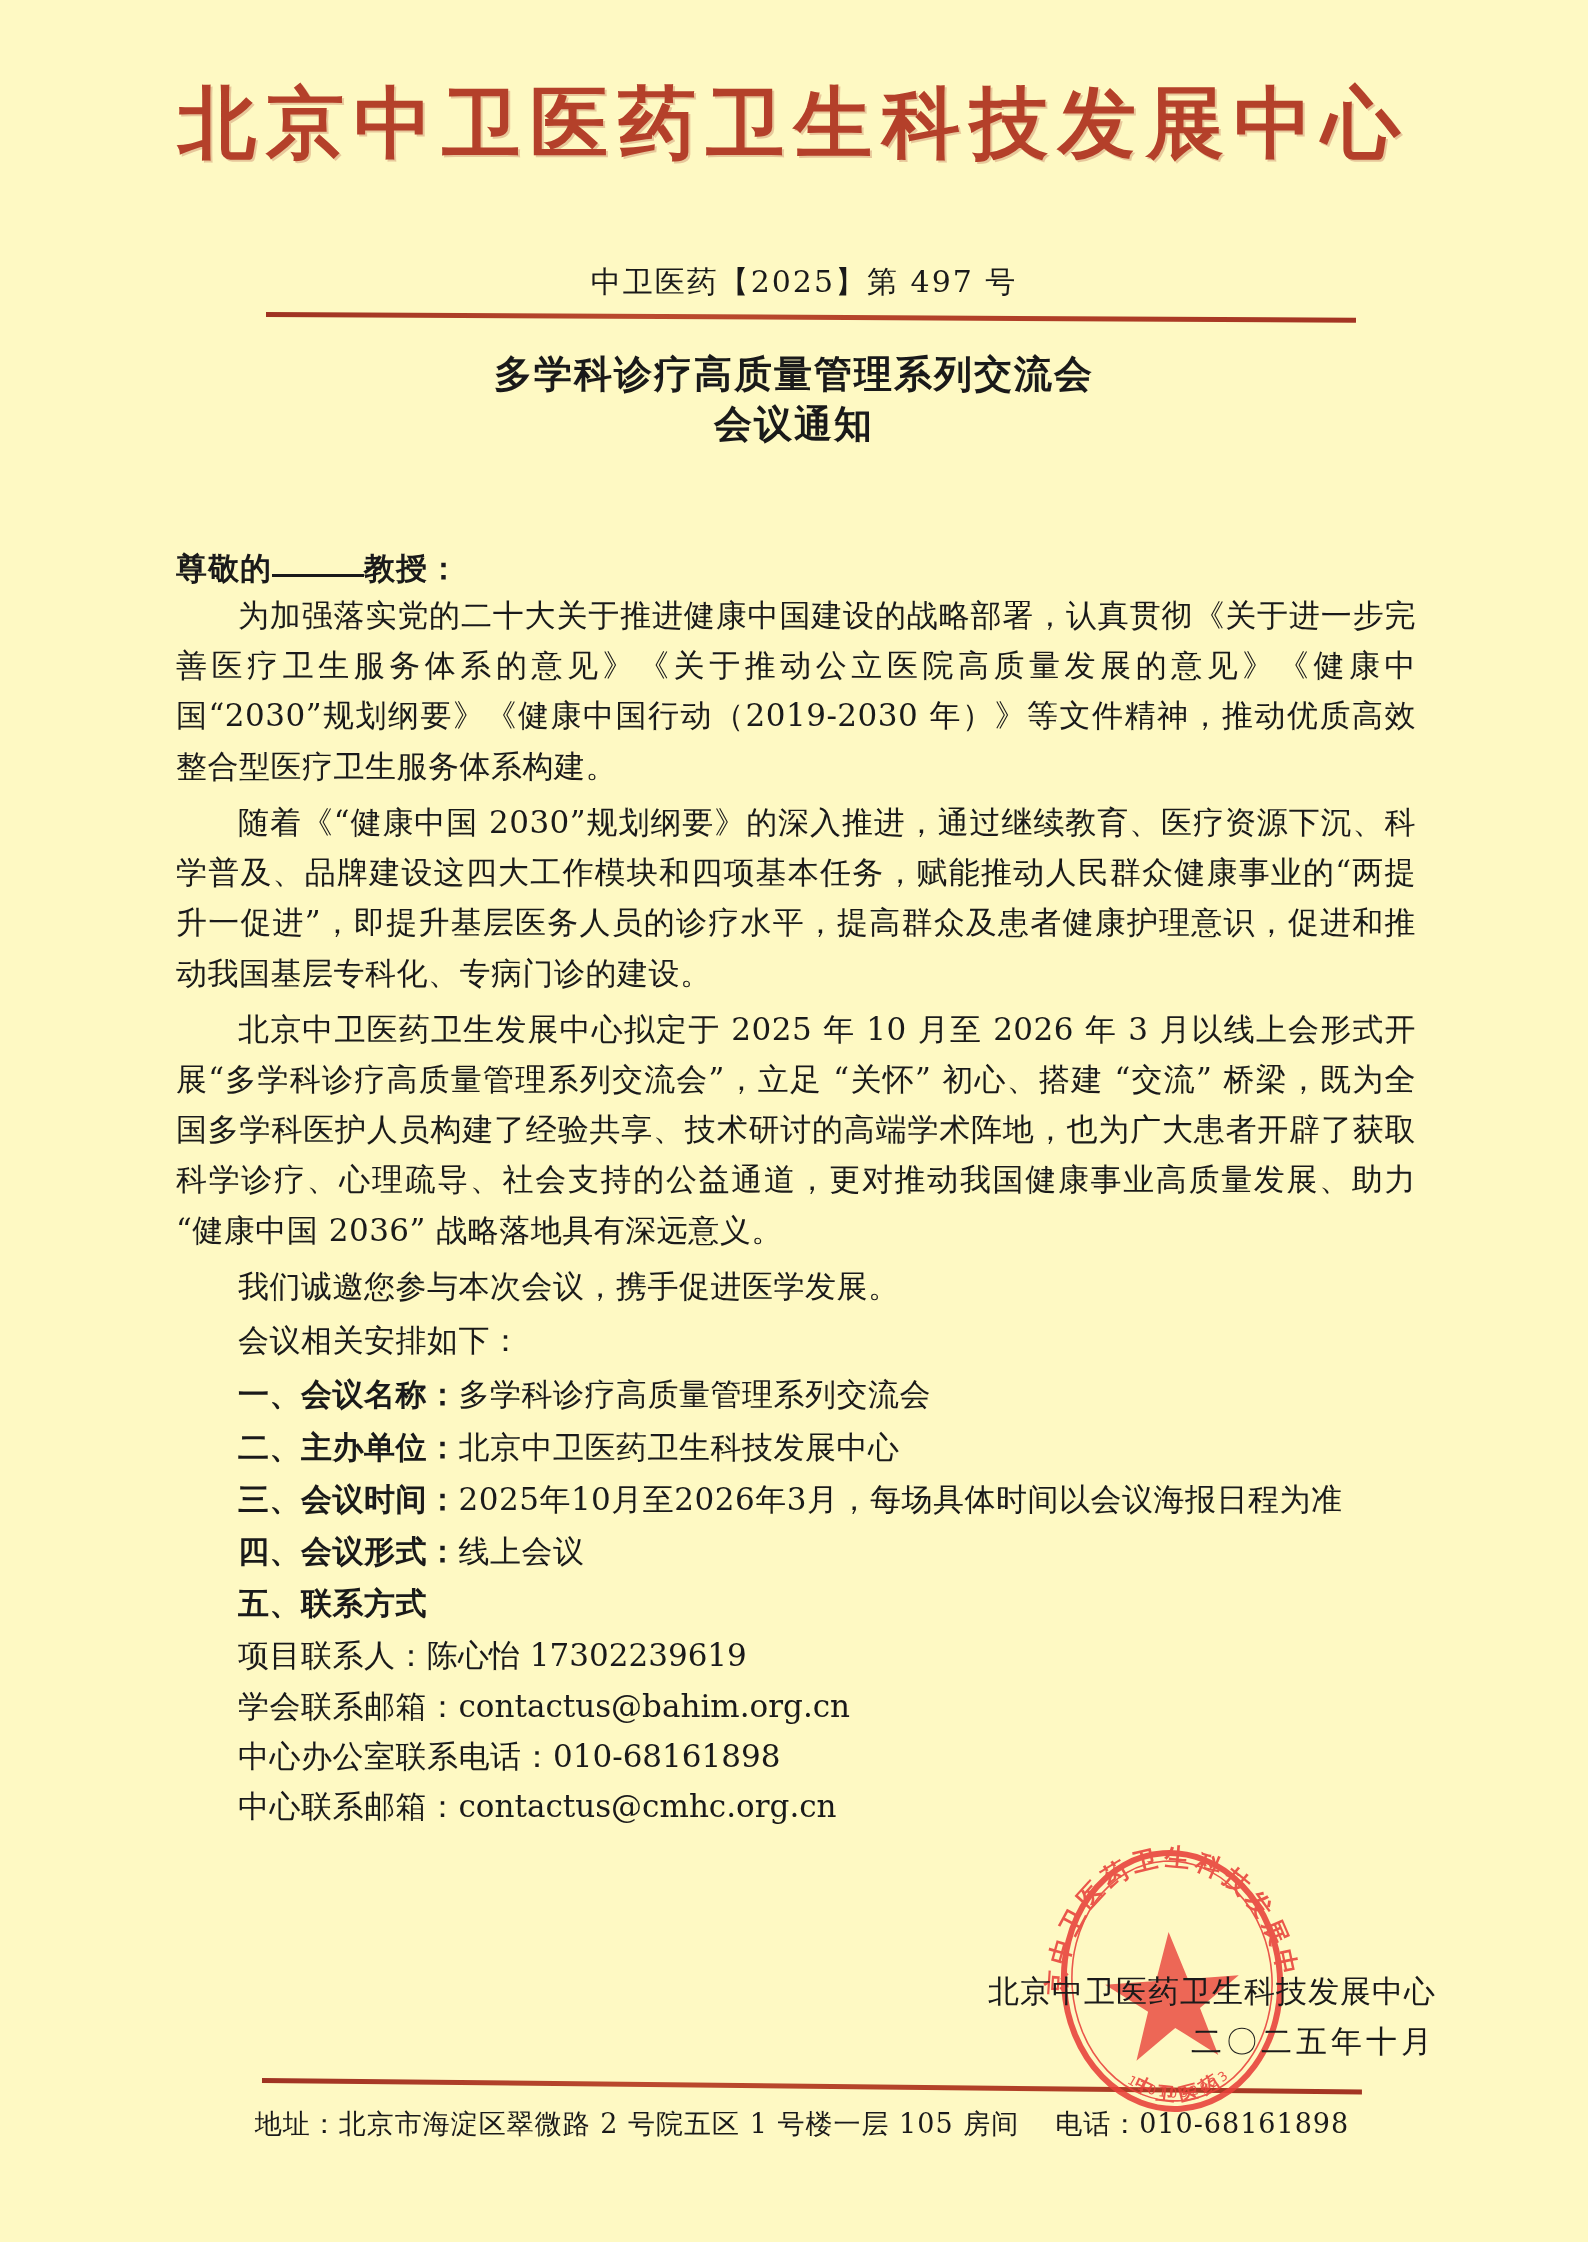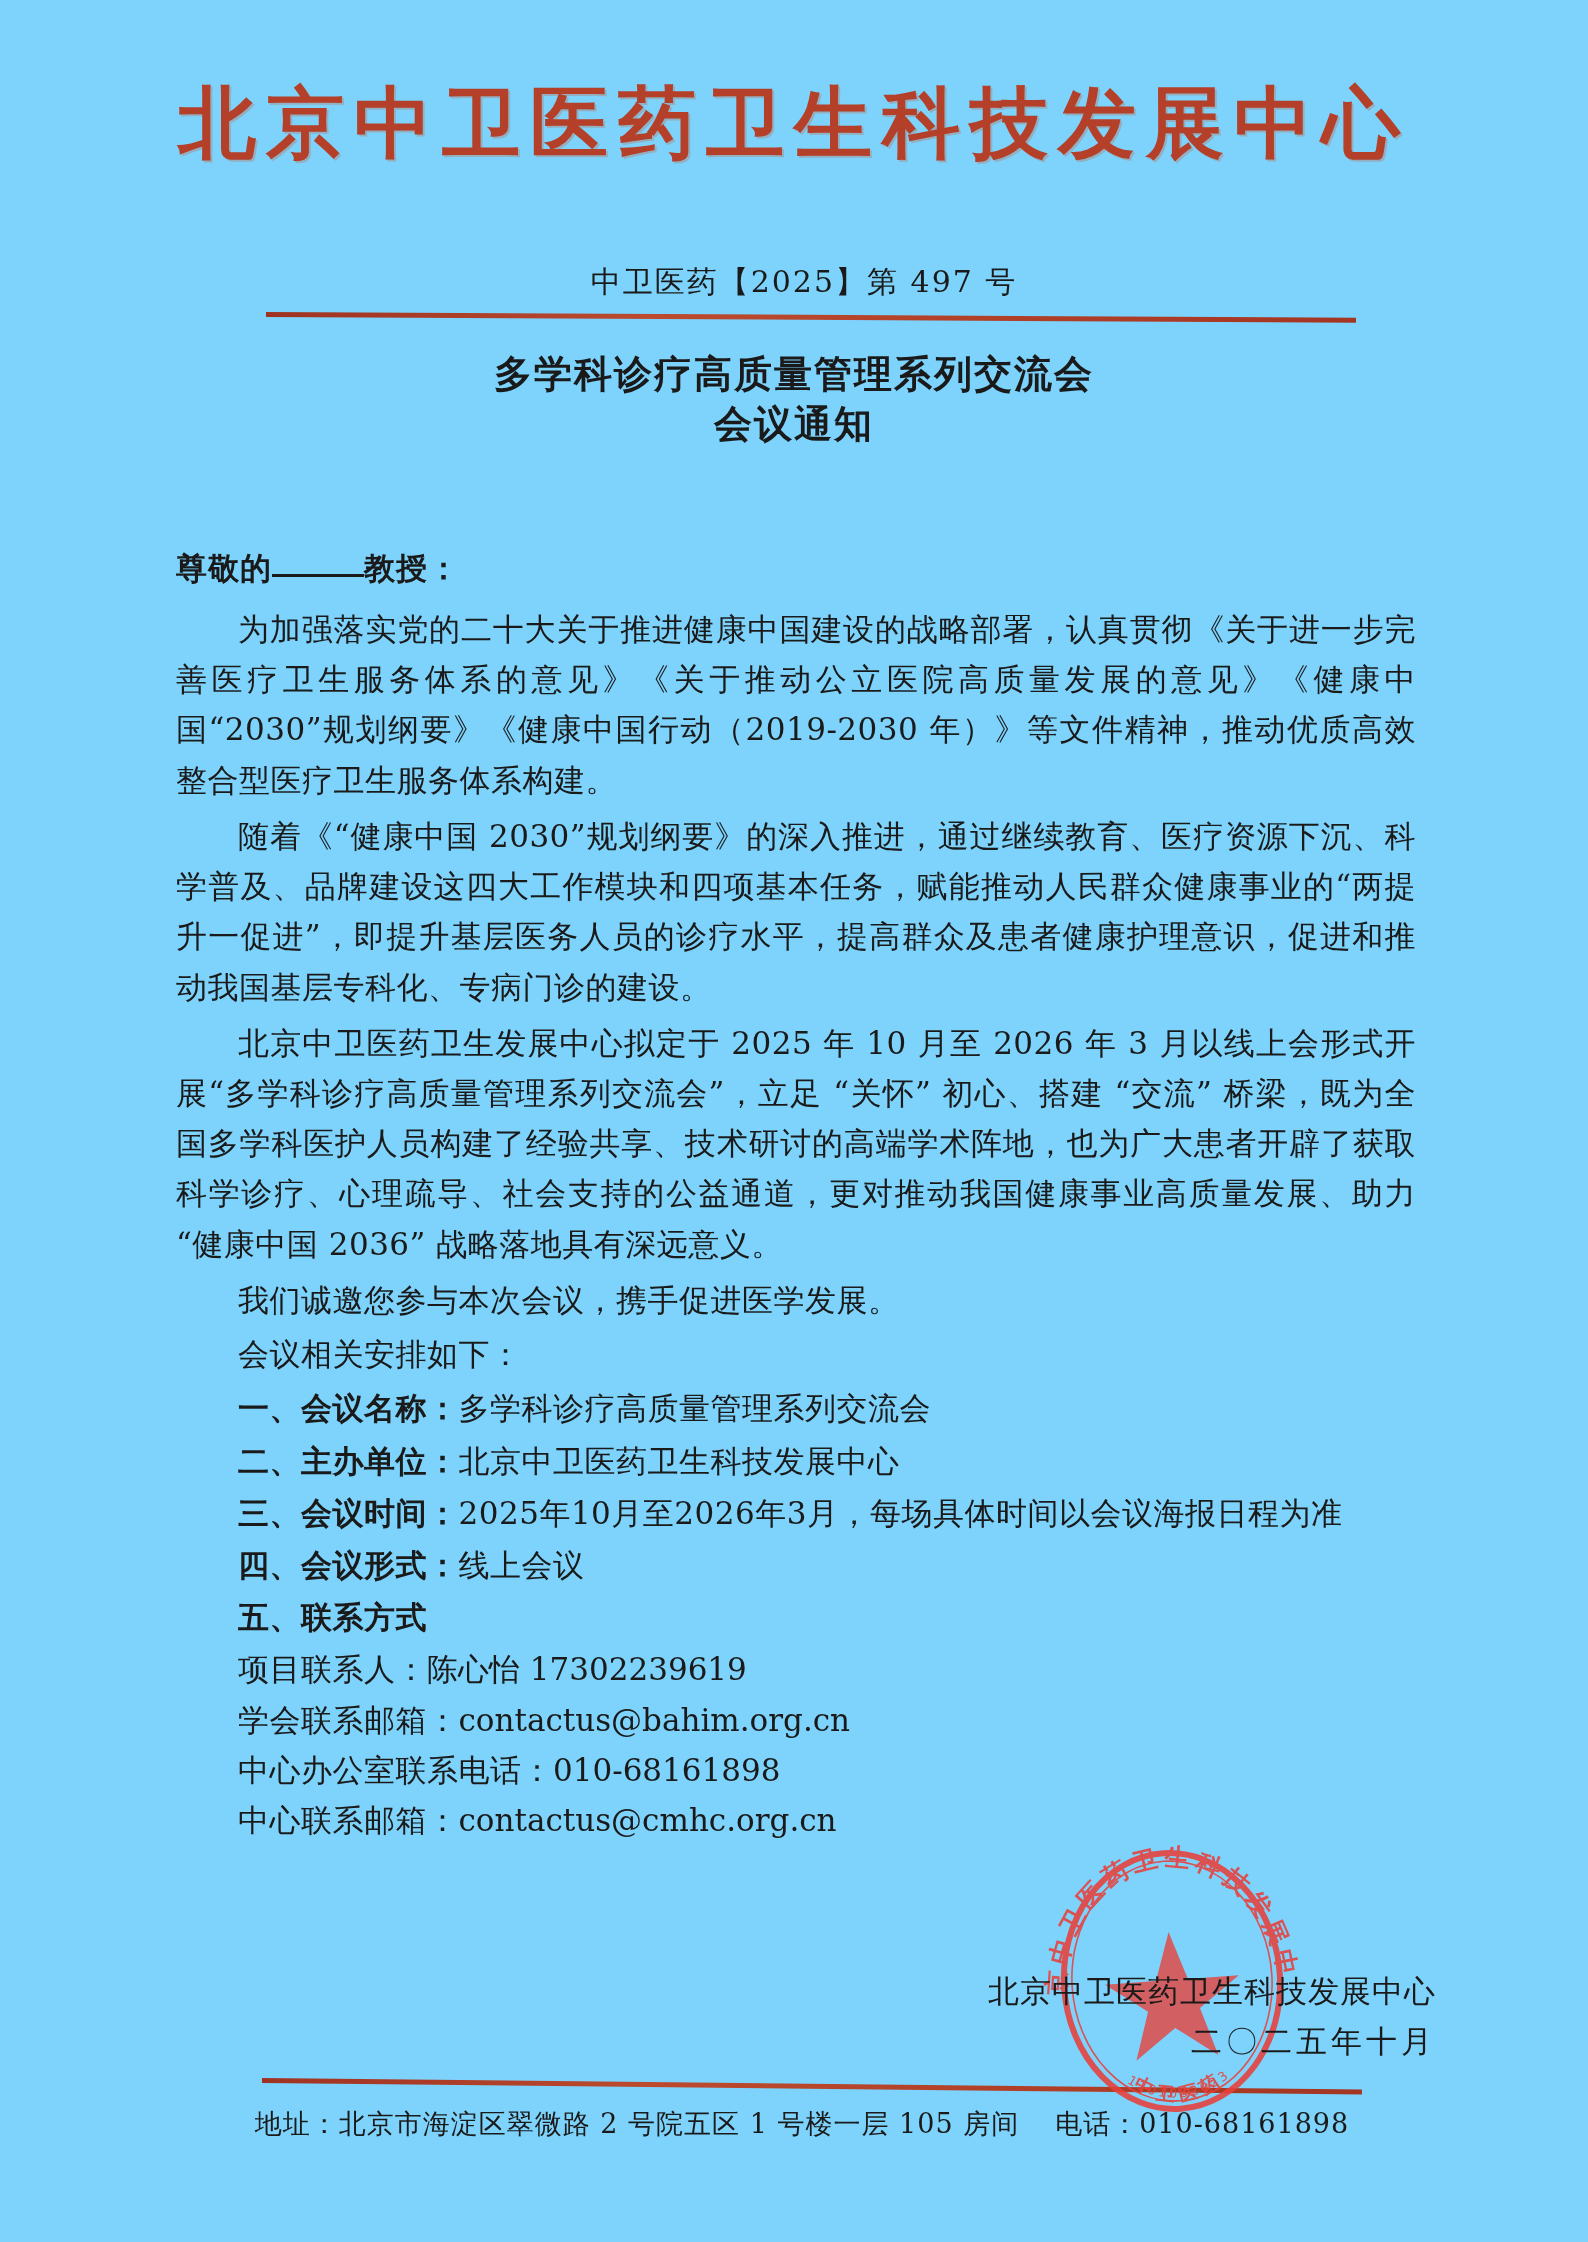--- a/index.html
+++ b/index.html
@@ -10,21 +10,21 @@
   body {
     font-family: "DejaVu Serif", "Liberation Serif", serif;
     color: #1a1a1a;
   }
 
   .page {
     position: relative;
     width: 1588px;
     height: 2242px;
     margin: 0 auto;
-    background: #7dd3fc;
+    background: #fef9c3;
     overflow: hidden;
     box-sizing: border-box;
   }
 
   
   .letterhead {
     position: absolute;
     top: 82px;
     left: 0;
     width: 100%;
@@ -106,21 +106,20 @@
   .body-area {
     position: absolute;
     left: 176px;
     top: 548px;
     width: 1240px;
   }
   .salutation {
     font-size: 31px;
     font-weight: bold;
     letter-spacing: 1px;
-    margin-bottom: 14px;
   }
   .salutation .blank {
     display: inline-block;
     width: 92px;
     border-bottom: 3px solid #1a1a1a;
     vertical-align: 2px;
   }
   p.para {
     font-size: 31px;
     line-height: 1.62;

